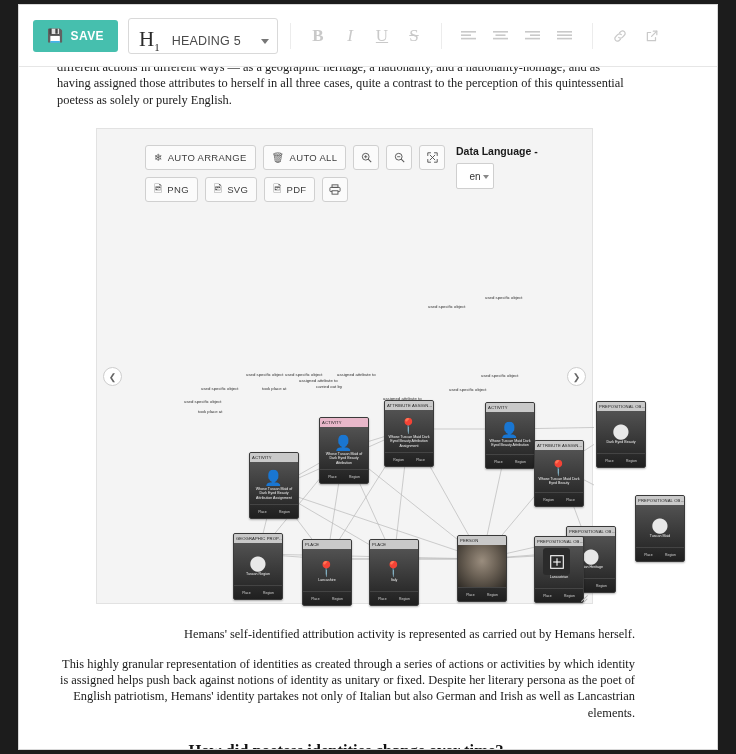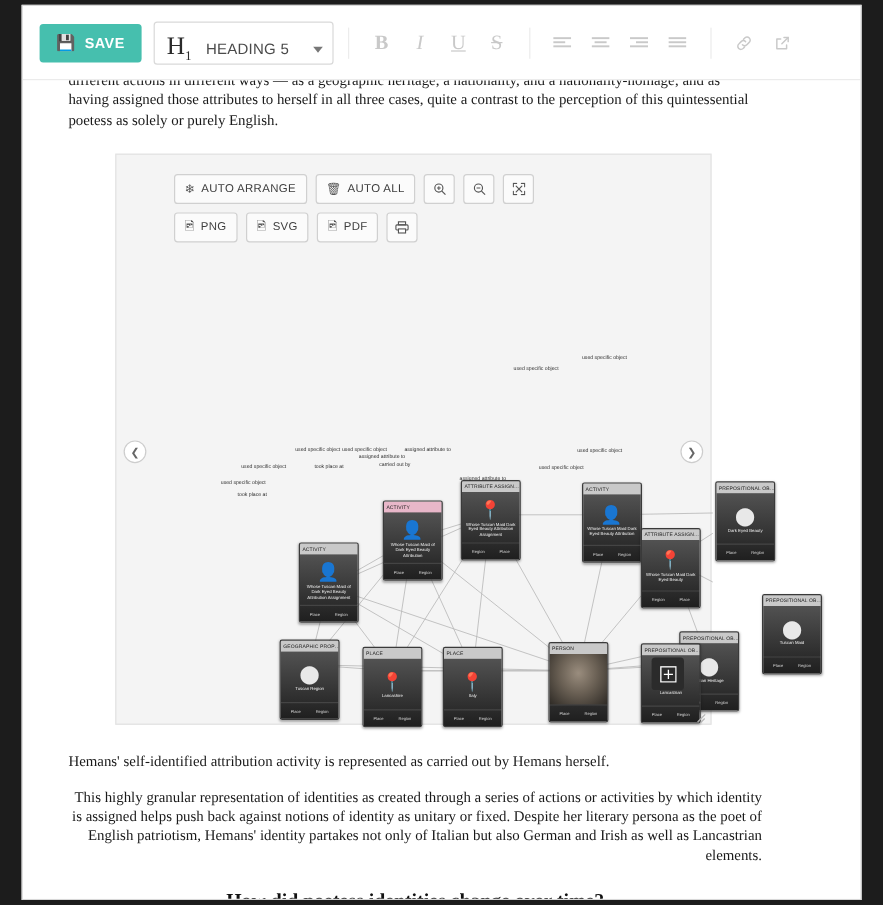--- a/index.html
+++ b/index.html
@@ -119,21 +119,21 @@
     font-size: 12.4px;
     line-height: 16.4px;
     color: #1a1a1a;
     margin: 0;
     padding: 0;
   }
   .para.clip-top {
     margin-top: -8px;
   }
   .para + .para { margin-top: 13px; text-align: right; }
-  .center { text-align: left; }
+  .center { text-align: right; }
   .h2 {
     font-family: "Liberation Serif", serif;
     font-size: 16.5px;
     font-weight: bold;
     color: #111;
     text-align: center;
     margin: 20px 0 12px 0;
   }
 
   
@@ -437,20 +437,27 @@
                   <g stroke="#555" stroke-width="1.1" fill="none">
                     <rect x="3.5" y="1" width="7" height="3"></rect>
                     <rect x="1" y="4" width="12" height="5" rx="1"></rect>
                     <rect x="3.5" y="8" width="7" height="4" fill="#fff"></rect>
                   </g>
                 </svg>
               </button>
             </div>
           </div>
 
+          <div class="lang-block">
+            <div class="lang-label">Data Language -</div>
+            <div class="lang-select">
+              <span>en</span>
+              <span class="caret2"></span>
+            </div>
+          </div>
 
           <div class="graph">
             <svg width="497" height="476">
               <g stroke="#b9b9b9" stroke-width="0.7" fill="none">
                 <path d="M177 360 L247 320"></path>
                 <path d="M177 360 L312 300"></path>
                 <path d="M177 360 L385 430"></path>
                 <path d="M177 360 L297 430"></path>
                 <path d="M177 360 L230 430"></path>
                 <path d="M177 360 L161 425"></path>

